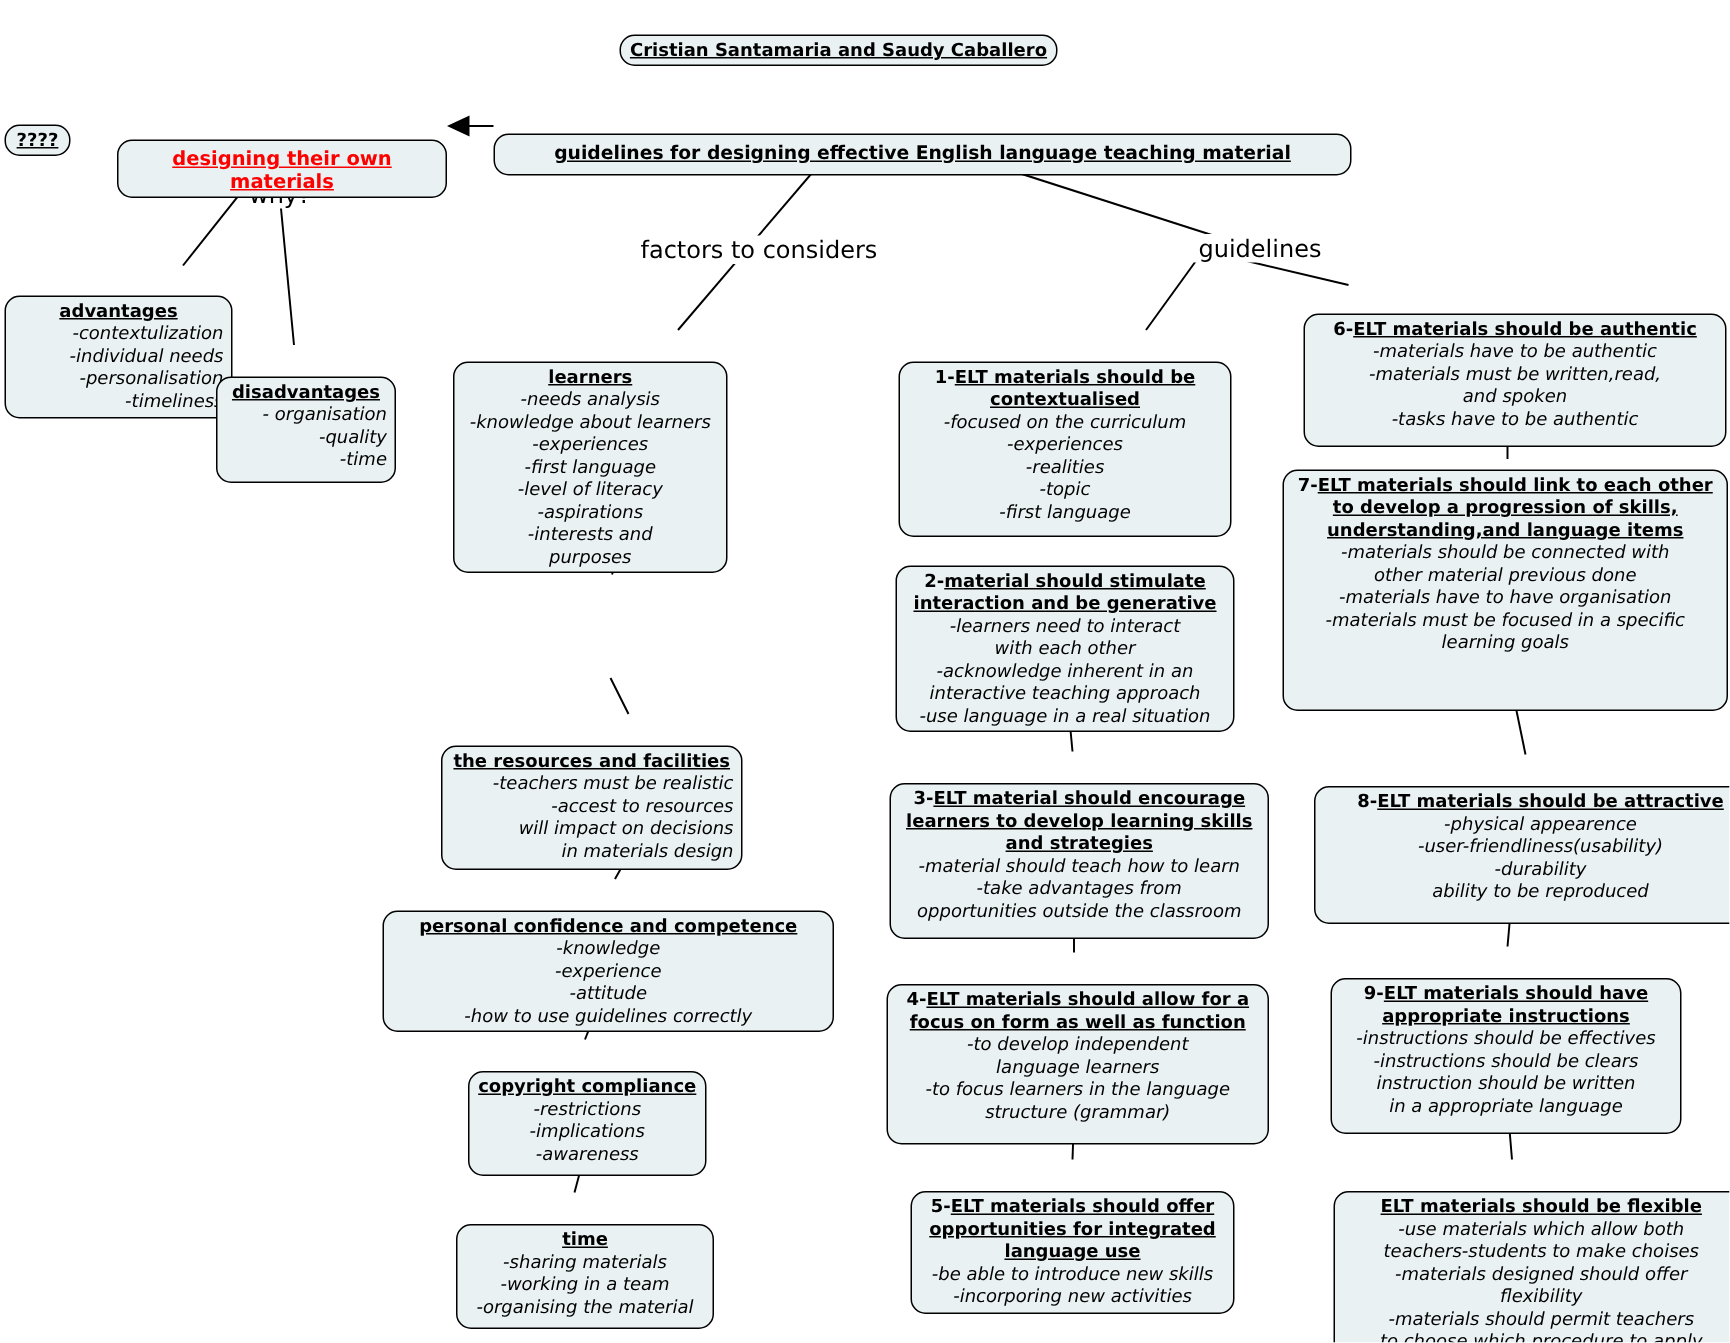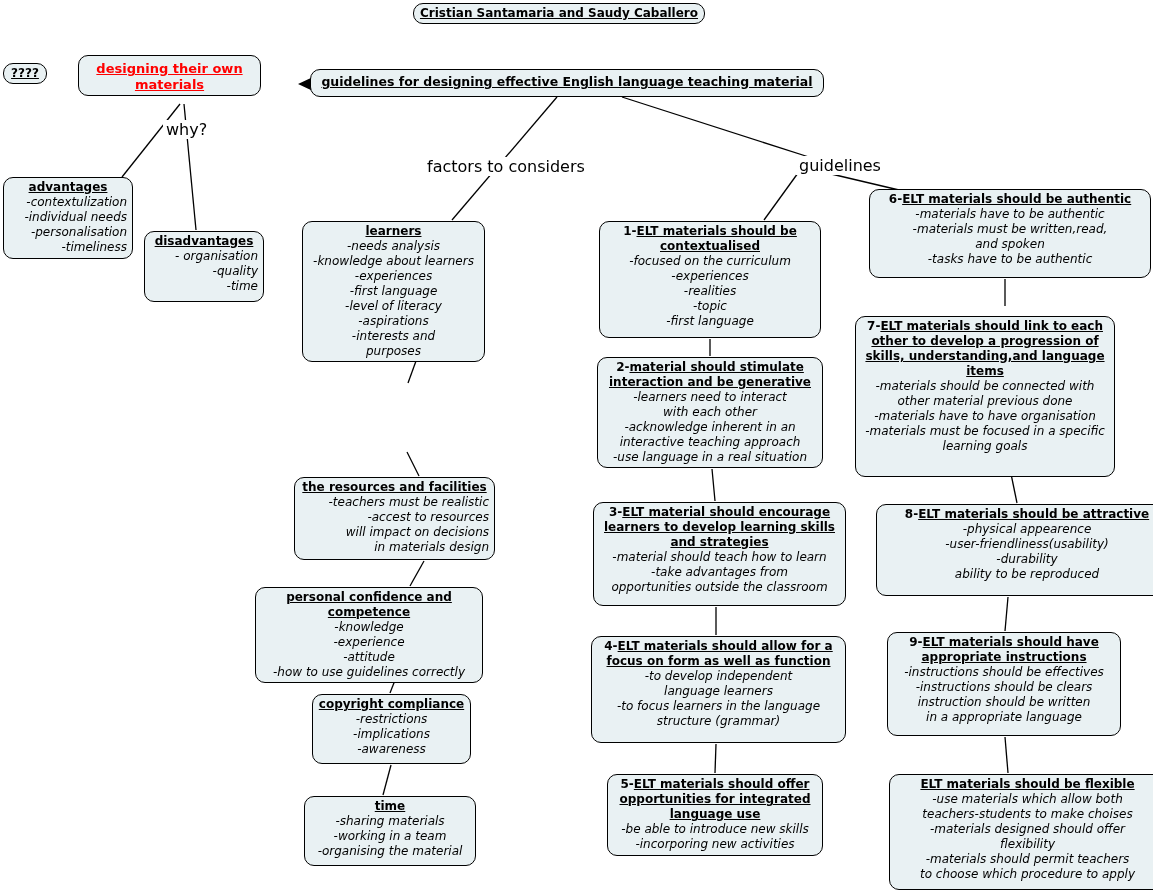--- a/index.html
+++ b/index.html
@@ -1,20 +1,20 @@
 <!DOCTYPE html>
 <html><head>
 <meta charset="utf-8">
 <style>
   html,body{margin:0;padding:0;background:#fff;}
   #canvas{position:relative;width:1153px;height:895px;background:#ffffff;overflow:hidden;
           font-family:"DejaVu Sans",sans-serif;color:#000;}
   svg.wires{position:absolute;left:0;top:0;width:1153px;height:895px;}
   .node{position:absolute;box-sizing:border-box;background:#e9f1f3;border:1.5px solid #000;
-        border-radius:10px;padding:2px 5px;text-align:center;font-size:12px;line-height:15px;}
+        border-radius:10px;padding:2px 5px;text-align:center;font-size:12px;line-height:15px;margin-top:20px;}
   .nt{font-weight:bold;}
   .nt .ut{text-decoration:underline;}
   .nt .num{text-decoration:none;}
   .items{font-style:italic;}
   .items.left{text-align:right;padding-left:4px;}
   .red .ut{color:#ff0000;font-size:13px;}
   .main-node{font-size:12.5px;white-space:nowrap;padding-top:4px;}
   .lbl{position:absolute;font-size:16px;background:#ffffff;padding:0 3px;white-space:nowrap;}
 </style>
 </head>
@@ -59,29 +59,29 @@
   <div class="lbl" style="left:796px;top:156px">guidelines</div>
 
   <div class="node" style="left:413px;top:3px;width:292px">
     <div class="nt"><span class="plain ut">Cristian Santamaria and Saudy Caballero</span></div>
   </div>
 
   <div class="node" style="left:3px;top:63px;width:44px">
     <div class="nt"><span class="plain ut">????</span></div>
   </div>
 
-  <div class="node red" style="left:78px;top:55px;width:183px;min-height:30px;padding-top:5px">
+  <div class="node red" style="left:78px;top:73px;width:220px;min-height:30px;padding-top:5px">
     <div class="nt"><span class="ut">designing their own materials</span></div>
   </div>
 
-  <div class="node main-node" style="left:310px;top:69px;width:514px;min-height:28px">
+  <div class="node main-node" style="left:329px;top:69px;width:572px;min-height:28px">
     <div class="nt"><span class="plain ut">guidelines for designing effective English language teaching material</span></div>
   </div>
 
-  <div class="node" style="left:3px;top:177px;width:130px;min-height:82px">
+  <div class="node" style="left:3px;top:177px;width:152px;min-height:82px">
     <div class="nt"><span class="ut">advantages</span></div>
     <div class="items left">
         <div>-contextulization</div>
         <div>-individual needs</div>
         <div>-personalisation</div>
         <div>-timeliness</div>
       </div>
   </div>
 
   <div class="node" style="left:144px;top:231px;width:120px;min-height:71px">
@@ -111,21 +111,21 @@
   <div class="node" style="left:294px;top:477px;width:201px;min-height:83px">
     <div class="nt"><span class="ut">the resources and facilities</span></div>
     <div class="items left">
         <div>-teachers must be realistic</div>
         <div>-accest to resources</div>
         <div>will impact on decisions</div>
         <div>in materials design</div>
       </div>
   </div>
 
-  <div class="node" style="left:255px;top:587px;width:228px;min-height:81px">
+  <div class="node" style="left:255px;top:587px;width:301px;min-height:81px">
     <div class="nt"><span class="ut">personal confidence and competence</span></div>
     <div class="items">
         <div>-knowledge</div>
         <div>-experience</div>
         <div>-attitude</div>
         <div>-how to use guidelines correctly</div>
       </div>
   </div>
 
   <div class="node" style="left:304px;top:796px;width:172px;min-height:70px">
@@ -198,21 +198,21 @@
   <div class="node" style="left:869px;top:189px;width:282px;min-height:89px">
     <div class="nt"><span class="num">6-</span><span class="ut">ELT materials should be authentic</span></div>
     <div class="items">
         <div>-materials have to be authentic</div>
         <div>-materials must be written,read,</div>
         <div>and spoken</div>
         <div>-tasks have to be authentic</div>
       </div>
   </div>
 
-  <div class="node" style="left:855px;top:316px;width:260px;min-height:161px">
+  <div class="node" style="left:855px;top:293px;width:297px;min-height:161px">
     <div class="nt"><span class="num">7-</span><span class="ut">ELT materials should link to each other to develop a progression of skills, understanding,and language items</span></div>
     <div class="items">
         <div>-materials should be connected with</div>
         <div>other material previous done</div>
         <div>-materials have to have organisation</div>
         <div>-materials must be focused in a specific</div>
         <div>learning goals</div>
       </div>
   </div>
 

